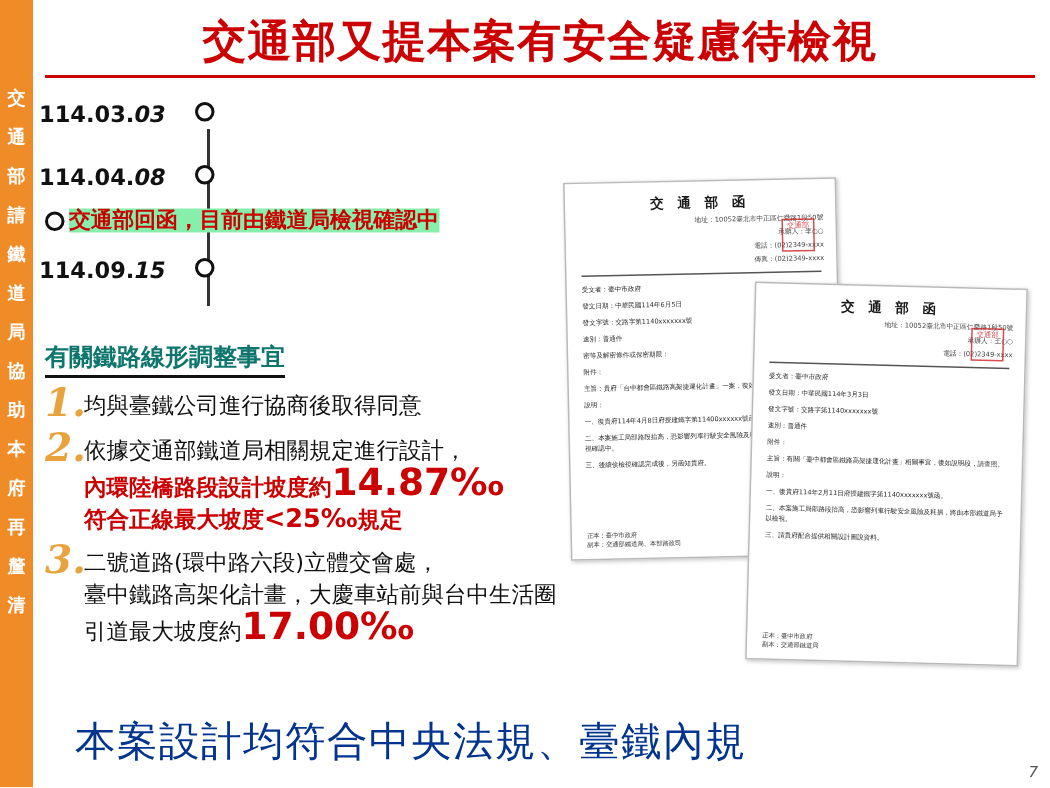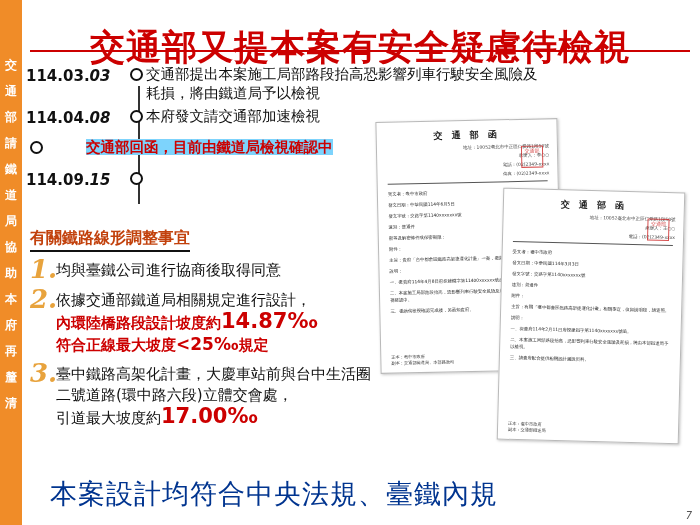--- a/index.html
+++ b/index.html
@@ -44,27 +44,26 @@
     font-weight: bold;
     font-family: "DejaVu Sans", "Liberation Sans", sans-serif;
   }
   
   .title {
     position: absolute;
     left: 24px;
     top: 8px;
     width: 672px;
     text-align: center;
-    font-size: 35px;
+    font-size: 29px;
     font-weight: bold;
     color: #CC0000;
     letter-spacing: 1px;
     font-family: "DejaVu Sans", "Liberation Sans", sans-serif;
     white-space: nowrap;
-    margin-top: 16px;
   }
   .title-underline {
     position: absolute;
     left: 30px;
     top: 50px;
     width: 660px;
     height: 2px;
     background: #CC0000;
   }
   
@@ -117,37 +116,36 @@
     box-sizing: border-box;
   }
   .tl-text {
     flex: 1;
     font-size: 14.5px;
     line-height: 19px;
     color: #111111;
     padding-top: 1px;
   }
   .tl-text .hl {
-    background: #7dd3fc;
+    background: #86efac;
     color: #CC0000;
     font-weight: bold;
-    margin-left: 40px;
   }
   .tl-text .red {
     color: #CC0000;
     font-weight: bold;
   }
   
   .sec2-head {
     position: absolute;
     left: 30px;
     top: 228px;
     font-size: 16px;
     font-weight: bold;
-    color: #c2410c;
+    color: #0f766e;
     border-bottom: 2px solid #111111;
     padding-bottom: 1px;
   }
   
   .numlist {
     position: absolute;
     left: 30px;
     top: 256px;
     width: 500px;
   }
@@ -169,21 +167,21 @@
   }
   .ntext {
     flex: 1;
     font-size: 15px;
     line-height: 21px;
     color: #111111;
     padding-top: 4px;
   }
   .ntext .big-red {
     color: #CC0000;
-    font-size: 21px;
+    font-size: 25px;
     font-weight: bold;
   }
   .ntext .red {
     color: #CC0000;
     font-weight: bold;
   }
   
   .conclusion {
     position: absolute;
     left: 50px;
@@ -355,29 +353,27 @@
   </div>
 
   <div class="timeline">
     <div class="tl-line"></div>
 
     <div class="tl-row" style="height:42px;">
       <div class="tl-date"><span>114.03.</span><em>03</em></div>
       <div class="tl-dot">
           <i></i>
         </div>
-      <div class="tl-text">交通部提出本案施工局部路段抬高恐影響列車行駛安全風險及耗損，將由鐵道局予以檢視</div>
     </div>
 
     <div class="tl-row">
       <div class="tl-date"><span>114.04.</span><em>08</em></div>
       <div class="tl-dot">
           <i></i>
         </div>
-      <div class="tl-text">本府發文請交通部加速檢視</div>
     </div>
 
     <div class="tl-row">
       <div class="tl-dot">
           <i></i>
         </div>
       <div class="tl-text"><span class="hl">交通部回函，目前由鐵道局檢視確認中</span></div>
     </div>
 
     <div class="tl-row">
@@ -404,22 +400,22 @@
       <div class="ntext">
         <div>依據交通部鐵道局相關規定進行設計，</div>
         <div><span class="red">內環陸橋路段設計坡度約</span><span class="big-red">14.87‰</span></div>
         <div><span class="red">符合正線最大坡度</span><span class="big-red" style="font-size:17px">&lt;25‰</span><span class="red">規定</span></div>
       </div>
     </div>
 
     <div class="nitem">
       <div class="nnum">3.</div>
       <div class="ntext">
+        <div>二號道路(環中路六段)立體交會處，</div>
         <div>臺中鐵路高架化計畫，大慶車站前與台中生活圈</div>
-        <div>二號道路(環中路六段)立體交會處，</div>
         <div><span>引道最大坡度約</span><span class="big-red">17.00‰</span></div>
       </div>
     </div>
 
   </div>
 
   <div class="conclusion">本案設計均符合中央法規、臺鐵內規</div>
 
   <div class="pagenum">7</div>
 

